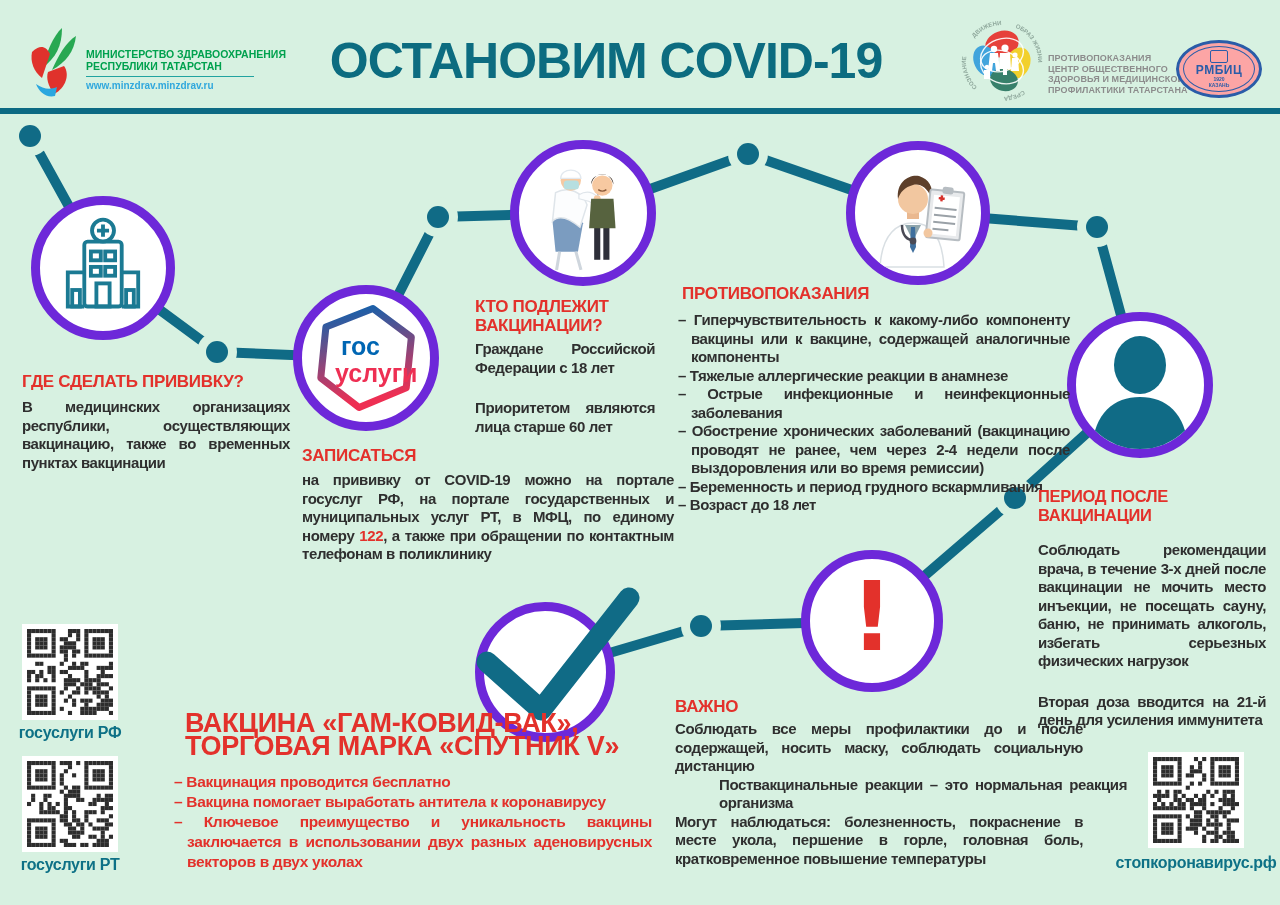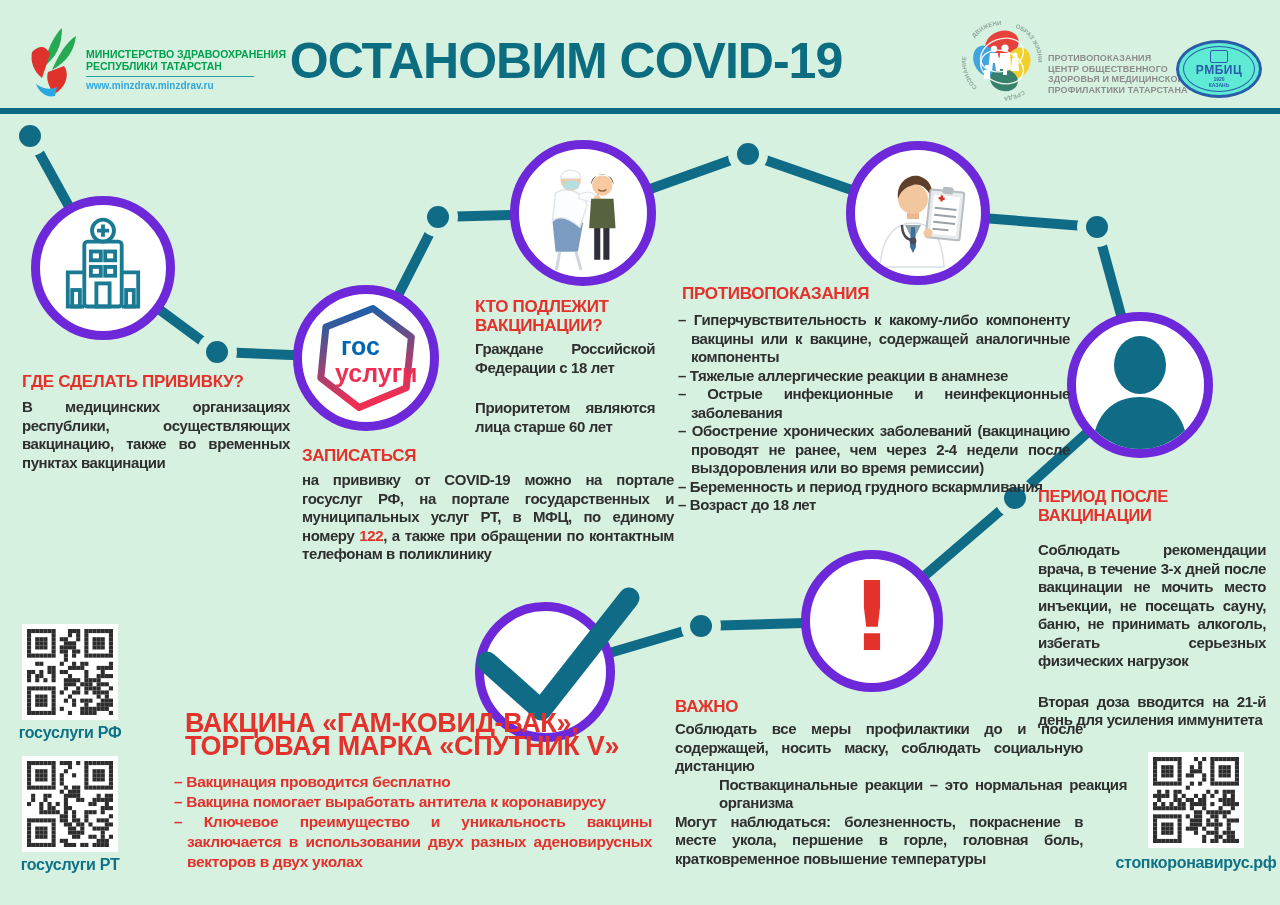--- a/index.html
+++ b/index.html
@@ -6,26 +6,26 @@
   #canvas{position:relative;width:1280px;height:905px;background:#d7f1e1;overflow:hidden;
           font-family:"Liberation Sans","DejaVu Sans",sans-serif;}
   
   .hdr-divider{position:absolute;left:0;top:108px;width:1280px;height:6px;background:#0c6a83;z-index:5;}
   .ministry-logo{position:absolute;left:26px;top:26px;width:56px;height:74px;z-index:5;}
   .ministry-block{position:absolute;left:86px;top:49px;z-index:5;}
   .ministry-name{color:#00a14e;font-size:10.5px;font-weight:bold;line-height:11.5px;letter-spacing:0;}
   .ministry-rule{width:168px;height:1px;background:#22a3a0;margin:4px 0 3px 0;}
   .ministry-url{color:#31a8dd;font-size:10px;font-weight:bold;}
   .page-title{position:absolute;left:0;top:32px;width:1132px;text-align:center;color:#0c6c80;
-              font-size:50px;font-weight:800;letter-spacing:-1px;z-index:5;}
+              font-size:50px;font-weight:800;letter-spacing:-1px;z-index:5;padding-left:40px;}
   .social-logo{position:absolute;left:960px;top:18px;width:84px;height:86px;z-index:5;}
   .center-org{position:absolute;left:1048px;top:53px;color:#8c8c8c;font-size:9px;font-weight:bold;
               line-height:10.5px;z-index:5;letter-spacing:0.1px;}
   .rmbic{position:absolute;left:1176px;top:40px;width:86px;height:58px;border:3px solid #2a5ca8;
-         border-radius:50%;box-sizing:border-box;z-index:5;background:#5eead4;}
+         border-radius:50%;box-sizing:border-box;z-index:5;background:#fca5a5;}
   .rmbic-inner{position:absolute;left:4px;top:3px;right:4px;bottom:3px;border:1px solid #2a5ca8;
          border-radius:50%;display:flex;flex-direction:column;align-items:center;justify-content:center;}
   .rmbic-screen{width:16px;height:11px;border:1.5px solid #2a5ca8;border-radius:2px;margin-bottom:1px;}
   .rmbic-name{color:#2a5ca8;font-size:12px;font-weight:800;letter-spacing:0.5px;line-height:12px;}
   .rmbic-sub{color:#2a5ca8;font-size:5px;font-weight:bold;line-height:6px;text-align:center;}
   
   .path-svg{position:absolute;left:0;top:0;z-index:1;}
   
   .node{position:absolute;background:#ffffff;border:9px solid #6d28d9;border-radius:50%;
         box-sizing:border-box;z-index:3;display:flex;align-items:center;justify-content:center;overflow:hidden;}

